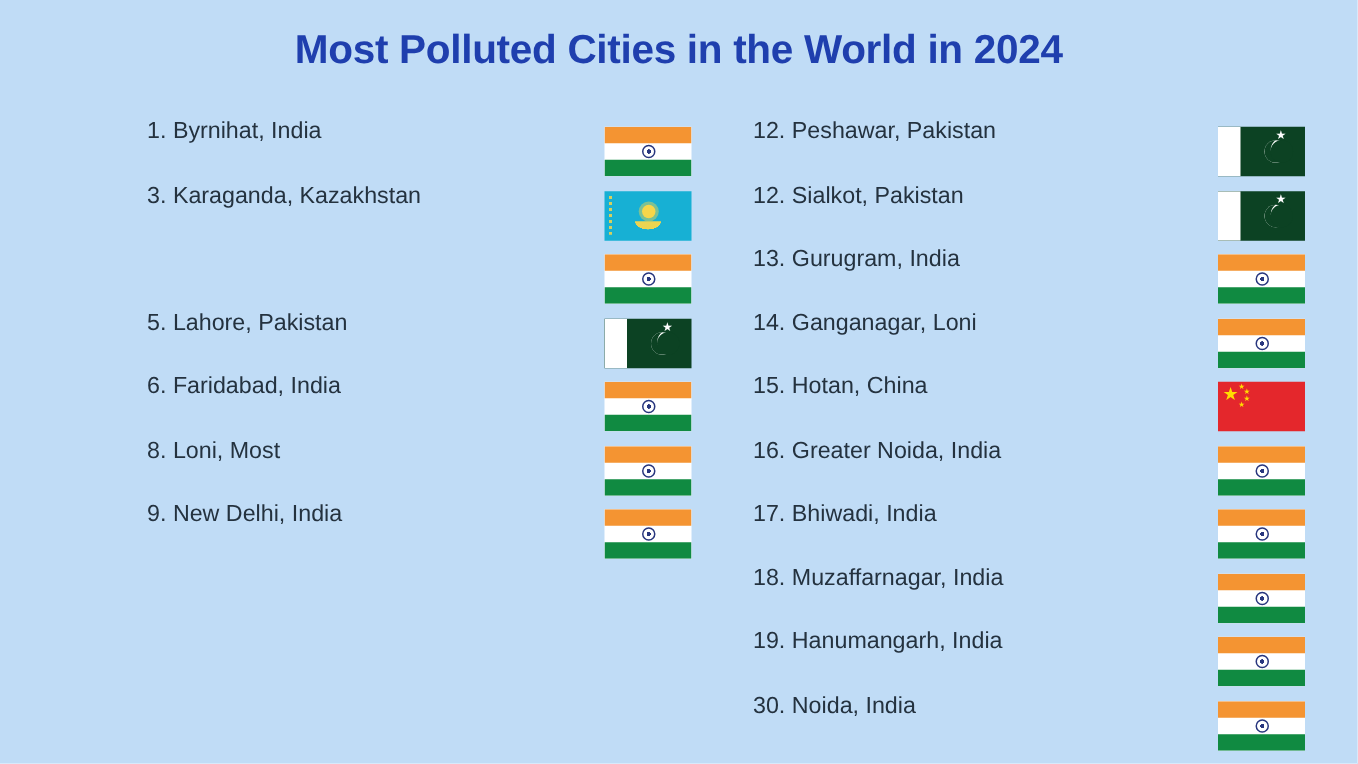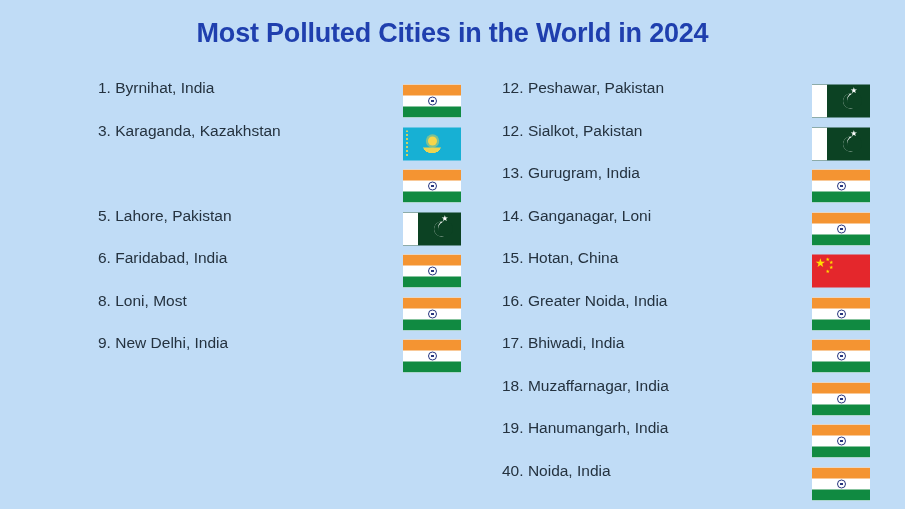--- a/index.html
+++ b/index.html
@@ -351,21 +351,21 @@
         <span class="row-label"><span class="row-rank">19.</span> <span>Hanumangarh, India</span></span>
         <span class="flag-slot">
           <span class="flag flag-india">
             <span class="band-top"></span>
             <span class="band-bot"></span>
             <span class="chakra"></span>
           </span>
         </span>
       </div>
       <div class="list-row">
-        <span class="row-label"><span class="row-rank">40.</span> <span>Noida, India</span></span>
+        <span class="row-label"><span class="row-rank">30.</span> <span>Noida, India</span></span>
         <span class="flag-slot">
           <span class="flag flag-india">
             <span class="band-top"></span>
             <span class="band-bot"></span>
             <span class="chakra"></span>
           </span>
         </span>
       </div>
     </div>
 

